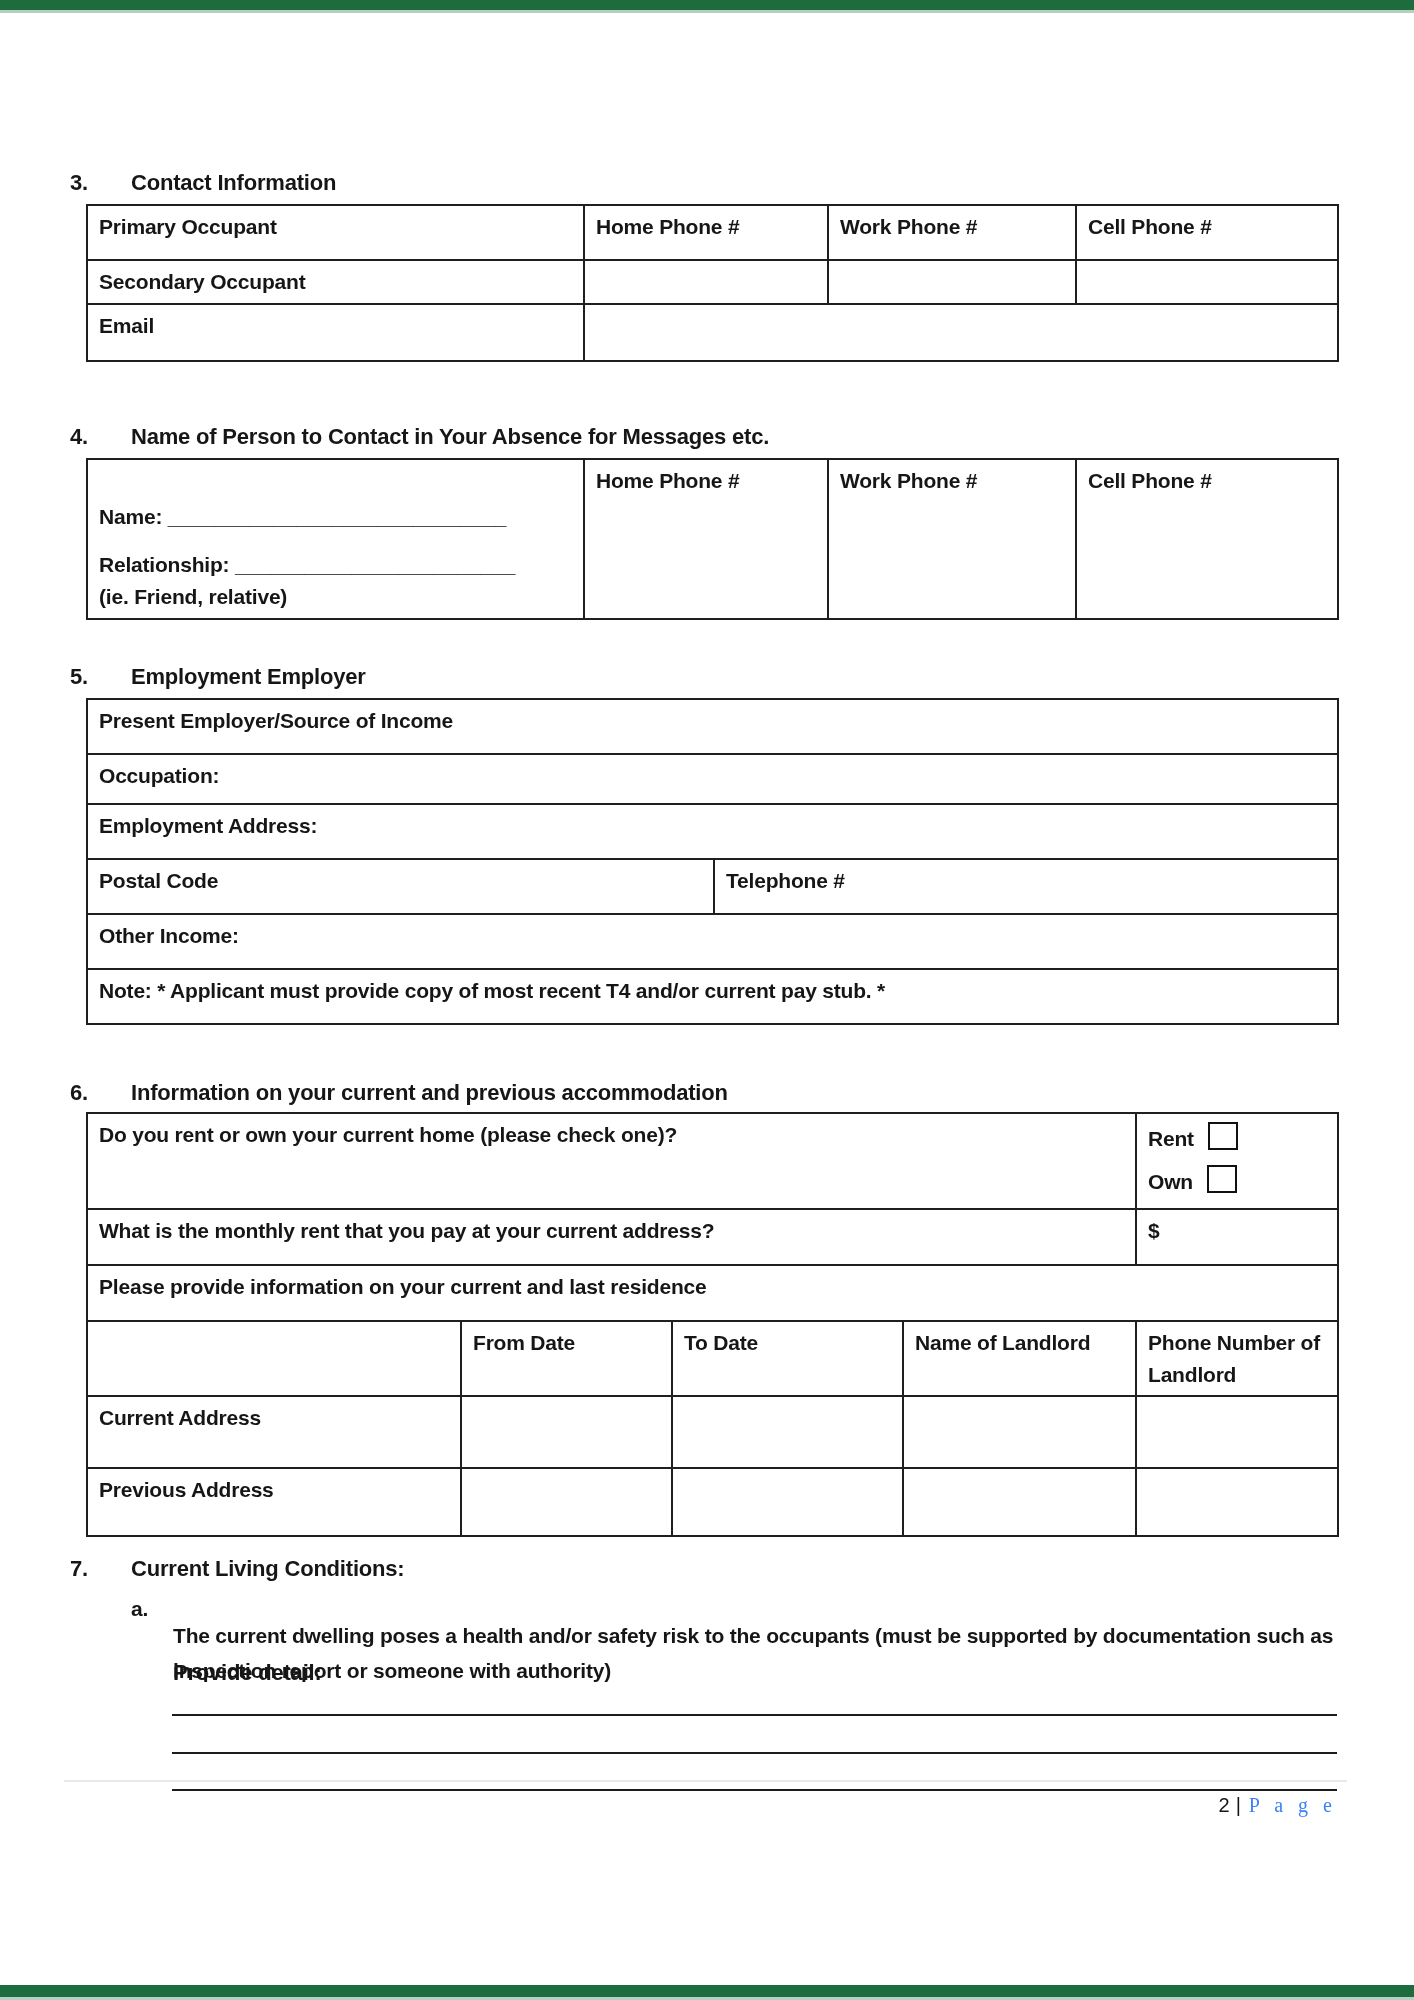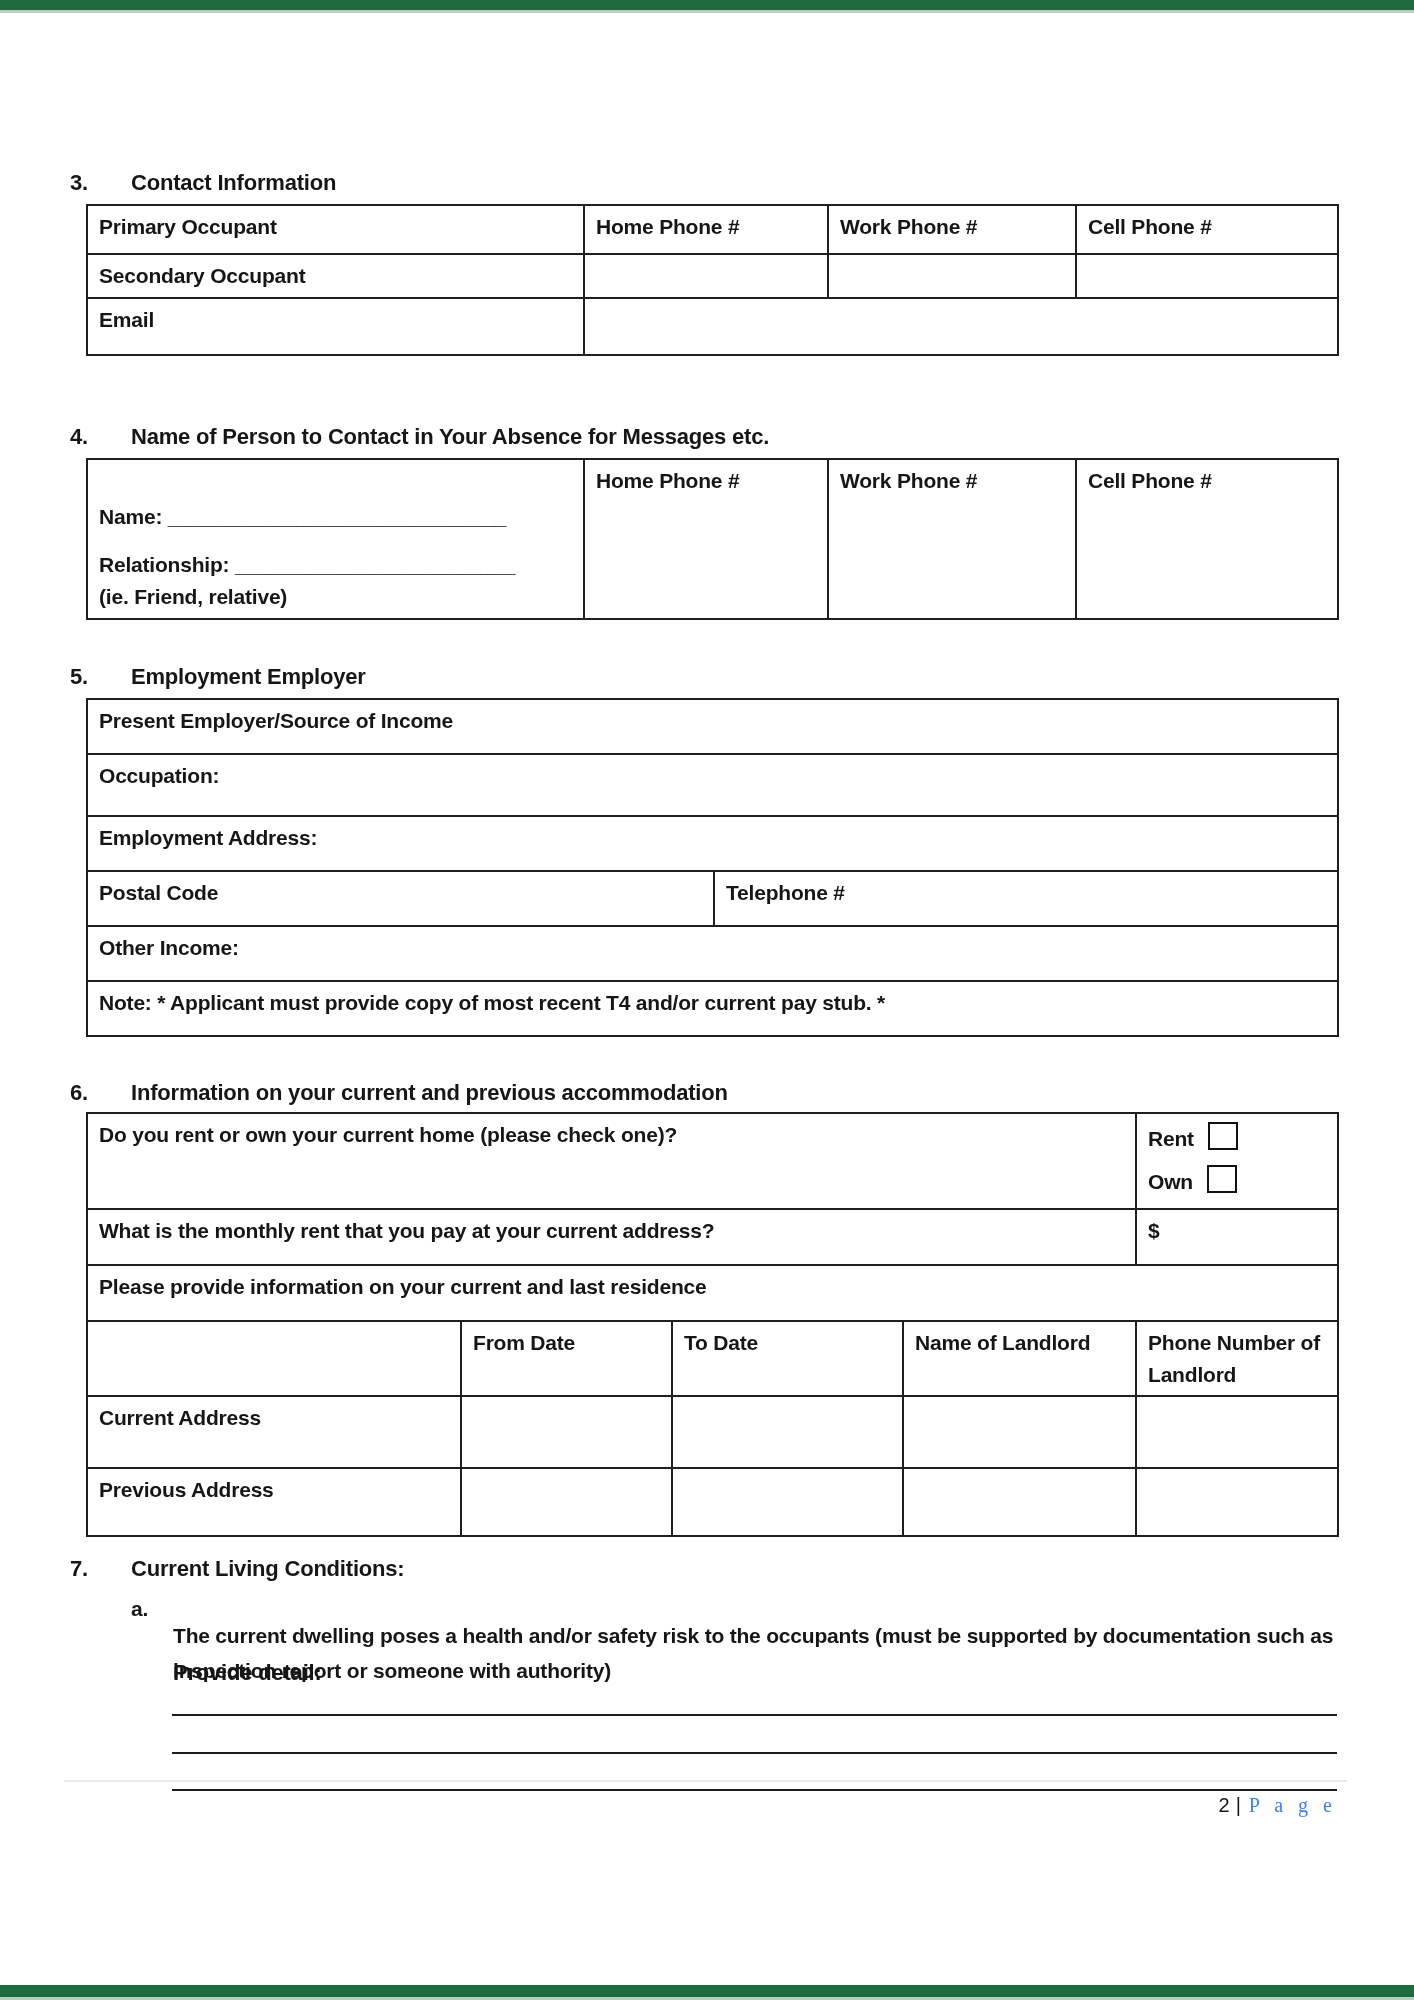--- a/index.html
+++ b/index.html
@@ -94,21 +94,21 @@
     <span>Contact Information</span>
   </div>
   <table class="ftable" style="left:86px;top:204px;">
     <colgroup>
         <col style="width:497px">
         <col style="width:244px">
         <col style="width:248px">
         <col style="width:262px">
       </colgroup>
     <tbody>
-        <tr style="height:49px">
+        <tr style="height:55px">
       <td>Primary Occupant</td>
       <td>Home Phone #</td>
       <td>Work Phone #</td>
       <td>Cell Phone #</td>
     </tr>
     <tr style="height:40px">
       <td>Secondary Occupant</td>
       <td></td>
       <td></td>
       <td></td>
@@ -157,21 +157,21 @@
   </div>
   <table class="ftable" style="left:86px;top:698px;">
     <colgroup>
         <col style="width:627px">
         <col style="width:624px">
       </colgroup>
     <tbody>
         <tr style="height:55px">
       <td colspan="2">Present Employer/Source of Income</td>
     </tr>
-    <tr style="height:62px">
+    <tr style="height:50px">
       <td colspan="2">Occupation:</td>
     </tr>
     <tr style="height:55px">
       <td colspan="2">Employment Address:</td>
     </tr>
     <tr style="height:55px">
       <td>Postal Code</td>
       <td>Telephone #</td>
     </tr>
     <tr style="height:55px">

